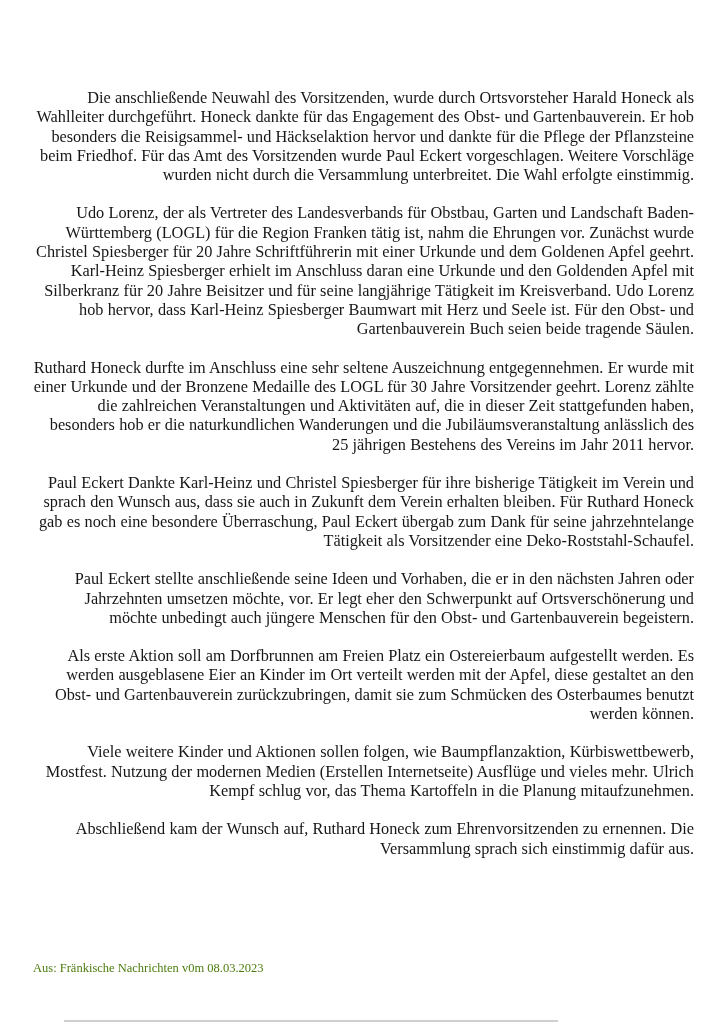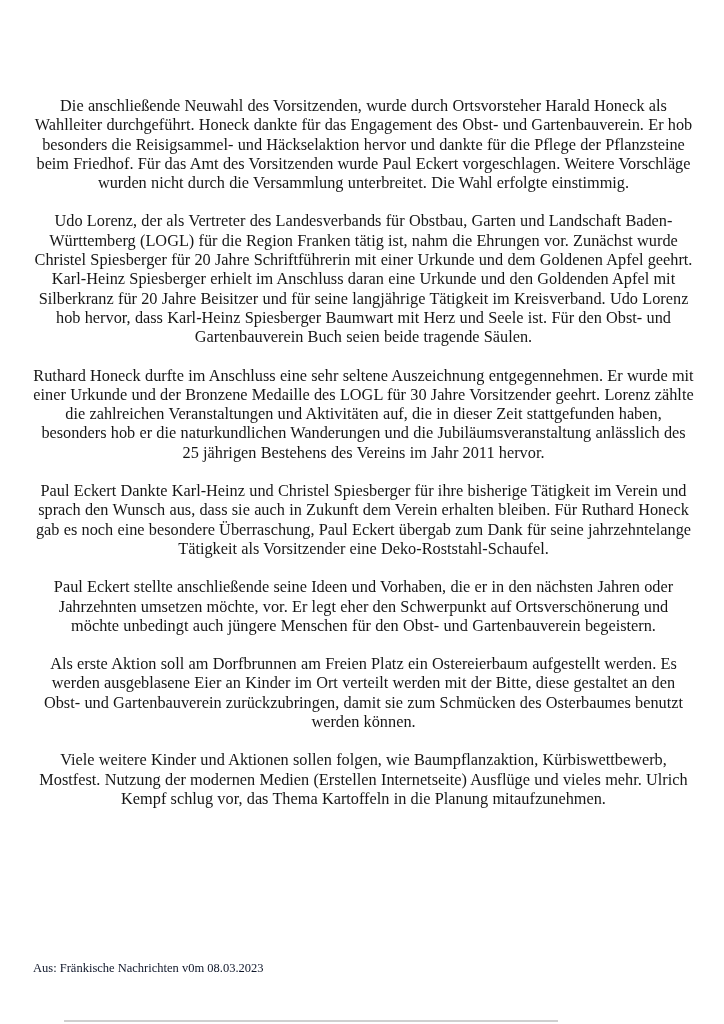--- a/index.html
+++ b/index.html
@@ -16,51 +16,52 @@
     font-family: "Liberation Serif", "DejaVu Serif", serif;
     color: #161616;
   }
   .content {
     position: absolute;
     left: 33px;
     top: 88px;
     width: 661px;
   }
   .content p {
-    margin: 8px 0 19px 0;
+    margin: 0 0 19px 0;
     font-size: 16.3px;
     line-height: 19.3px;
-    text-align: center;
+    text-align: right;
     word-spacing: 0.2px;
   }
   .footer {
     position: absolute;
     left: 33px;
     top: 961px;
     font-size: 12.5px;
     line-height: 15px;
-    color: #0f172a;
+    color: #4d7c0f;
   }
   .scan-artifact {
     position: absolute;
     left: 64px;
     top: 1020px;
     width: 494px;
     height: 2px;
     background: #cfcfcf;
   }
 </style>
 </head>
 <body>
 
 <div class="page">
   <div class="content">
     <p>Die anschließende Neuwahl des Vorsitzenden, wurde durch Ortsvorsteher Harald Honeck als Wahlleiter durchgeführt. Honeck dankte für das Engagement des Obst- und Gartenbauverein. Er hob besonders die Reisigsammel- und Häckselaktion hervor und dankte für die Pflege der Pflanzsteine beim Friedhof. Für das Amt des Vorsitzenden wurde Paul Eckert vorgeschlagen. Weitere Vorschläge wurden nicht durch die Versammlung unterbreitet. Die Wahl erfolgte einstimmig.</p>
     <p>Udo Lorenz, der als Vertreter des Landesverbands für Obstbau, Garten und Landschaft Baden-Württemberg (LOGL) für die Region Franken tätig ist, nahm die Ehrungen vor. Zunächst wurde Christel Spiesberger für 20 Jahre Schriftführerin mit einer Urkunde und dem Goldenen Apfel geehrt. Karl-Heinz Spiesberger erhielt im Anschluss daran eine Urkunde und den Goldenden Apfel mit Silberkranz für 20 Jahre Beisitzer und für seine langjährige Tätigkeit im Kreisverband. Udo Lorenz hob hervor, dass Karl-Heinz Spiesberger Baumwart mit Herz und Seele ist. Für den Obst- und Gartenbauverein Buch seien beide tragende Säulen.</p>
     <p>Ruthard Honeck durfte im Anschluss eine sehr seltene Auszeichnung entgegennehmen. Er wurde mit einer Urkunde und der Bronzene Medaille des LOGL für 30 Jahre Vorsitzender geehrt. Lorenz zählte die zahlreichen Veranstaltungen und Aktivitäten auf, die in dieser Zeit stattgefunden haben, besonders hob er die naturkundlichen Wanderungen und die Jubiläumsveranstaltung anlässlich des 25 jährigen Bestehens des Vereins im Jahr 2011 hervor.</p>
     <p>Paul Eckert Dankte Karl-Heinz und Christel Spiesberger für ihre bisherige Tätigkeit im Verein und sprach den Wunsch aus, dass sie auch in Zukunft dem Verein erhalten bleiben. Für Ruthard Honeck gab es noch eine besondere Überraschung, Paul Eckert übergab zum Dank für seine jahrzehntelange Tätigkeit als Vorsitzender eine Deko-Roststahl-Schaufel.</p>
     <p>Paul Eckert stellte anschließende seine Ideen und Vorhaben, die er in den nächsten Jahren oder Jahrzehnten umsetzen möchte, vor. Er legt eher den Schwerpunkt auf Ortsverschönerung und möchte unbedingt auch jüngere Menschen für den Obst- und Gartenbauverein begeistern.</p>
-    <p>Als erste Aktion soll am Dorfbrunnen am Freien Platz ein Ostereierbaum aufgestellt werden. Es werden ausgeblasene Eier an Kinder im Ort verteilt werden mit der Bitte, diese gestaltet an den Obst- und Gartenbauverein zurückzubringen, damit sie zum Schmücken des Osterbaumes benutzt werden können.</p>
+    <p>Als erste Aktion soll am Dorfbrunnen am Freien Platz ein Ostereierbaum aufgestellt werden. Es werden ausgeblasene Eier an Kinder im Ort verteilt werden mit der Apfel, diese gestaltet an den Obst- und Gartenbauverein zurückzubringen, damit sie zum Schmücken des Osterbaumes benutzt werden können.</p>
     <p>Viele weitere Kinder und Aktionen sollen folgen, wie Baumpflanzaktion, Kürbiswettbewerb, Mostfest. Nutzung der modernen Medien (Erstellen Internetseite) Ausflüge und vieles mehr. Ulrich Kempf schlug vor, das Thema Kartoffeln in die Planung mitaufzunehmen.</p>
+    <p>Abschließend kam der Wunsch auf, Ruthard Honeck zum Ehrenvorsitzenden zu ernennen. Die Versammlung sprach sich einstimmig dafür aus.</p>
   </div>
   <div class="footer">Aus: Fränkische Nachrichten v0m 08.03.2023</div>
   <div class="scan-artifact"></div>
 </div>
 
 </body></html>

